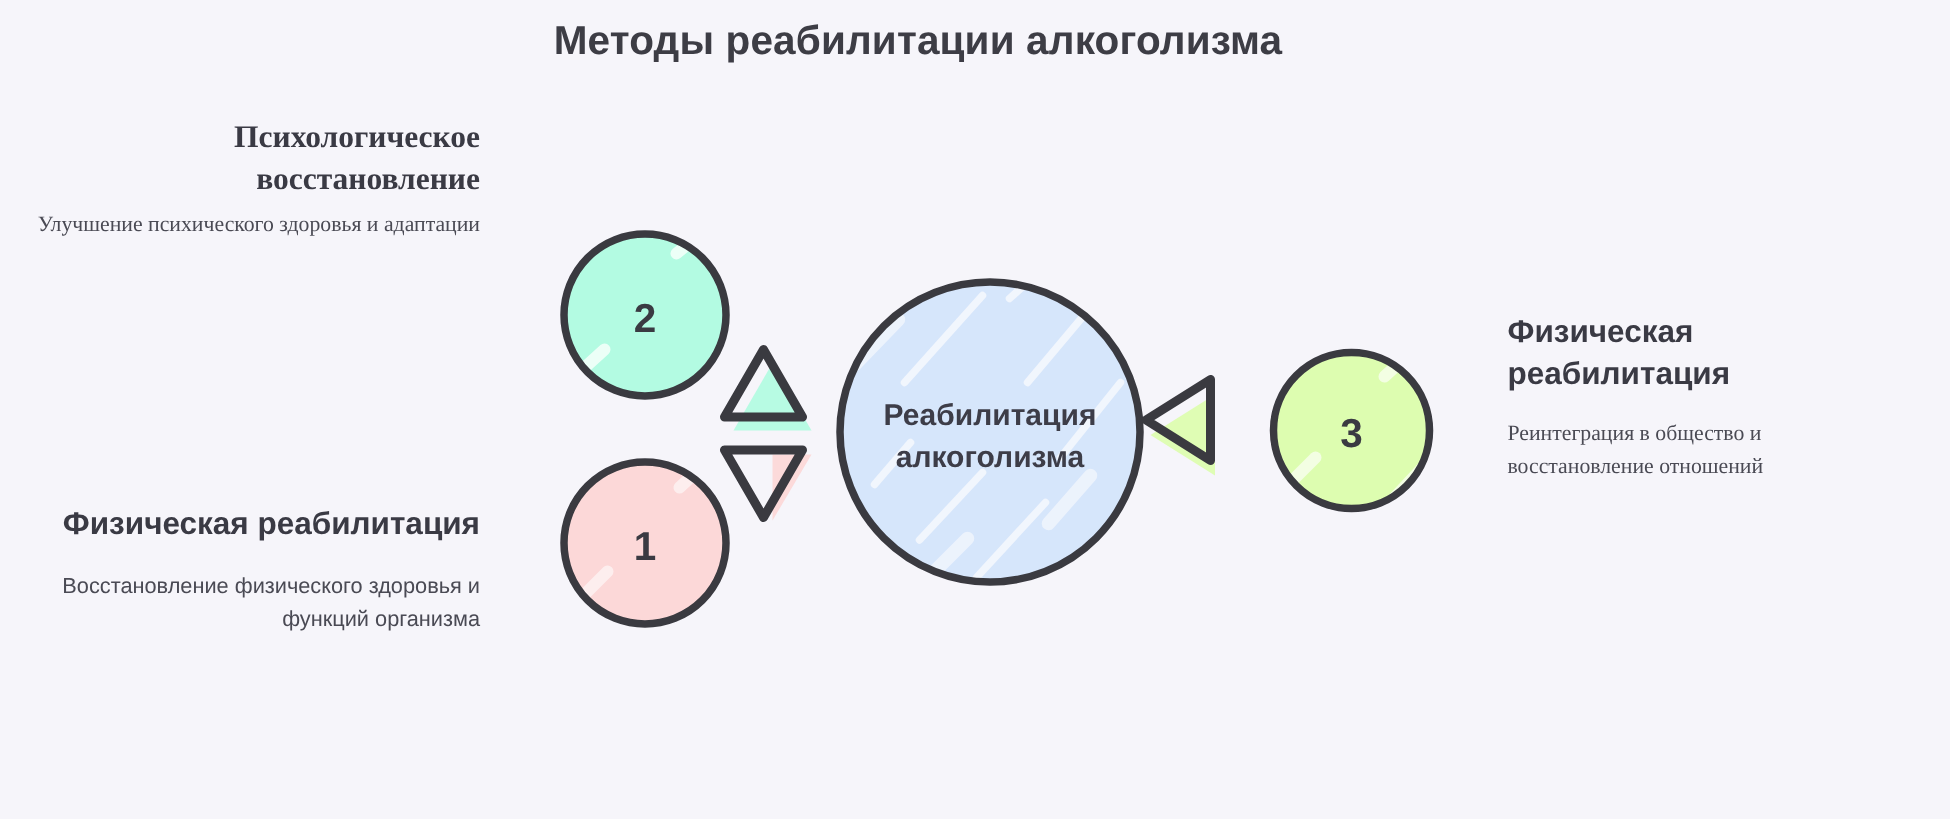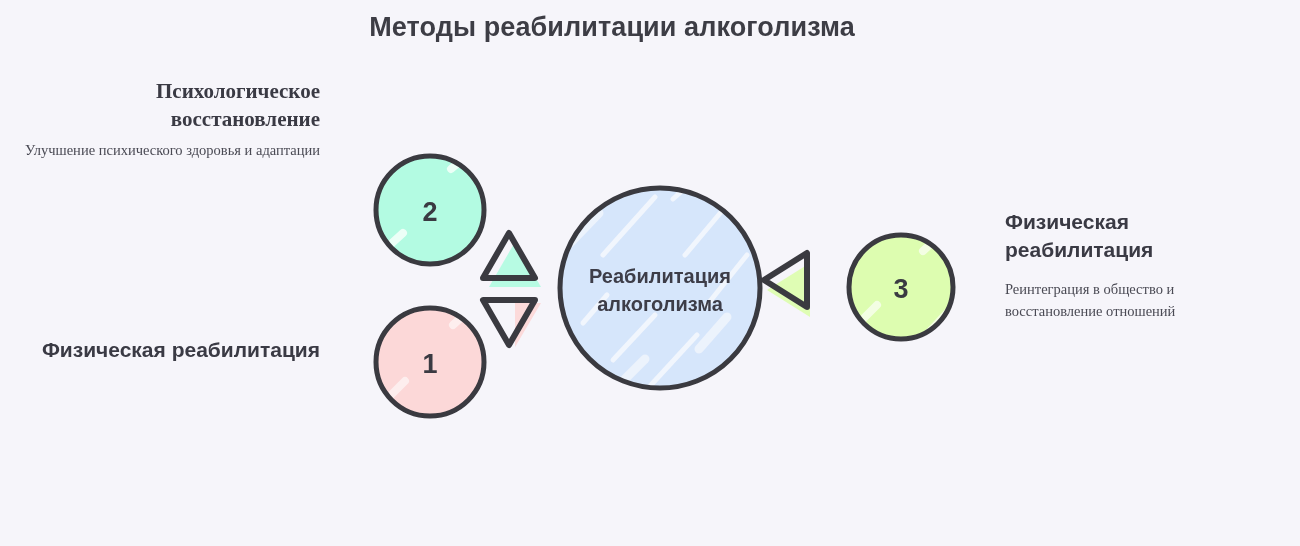--- a/index.html
+++ b/index.html
@@ -101,20 +101,21 @@
 
   <div class="title">Методы реабилитации алкоголизма</div>
 
   <div class="block block-psych">
     <div class="heading">Психологическое восстановление</div>
     <div class="desc">Улучшение психического здоровья и адаптации</div>
   </div>
 
   <div class="block block-phys">
     <div class="heading">Физическая реабилитация</div>
+    <div class="desc">Восстановление физического здоровья и функций организма</div>
   </div>
 
   <div class="block block-social">
     <div class="heading">Физическая реабилитация</div>
     <div class="desc">Реинтеграция в общество и восстановление отношений</div>
   </div>
 
   <svg class="diagram" viewBox="0 0 620 300">
     <defs>
       <clipPath id="clipCenter">

